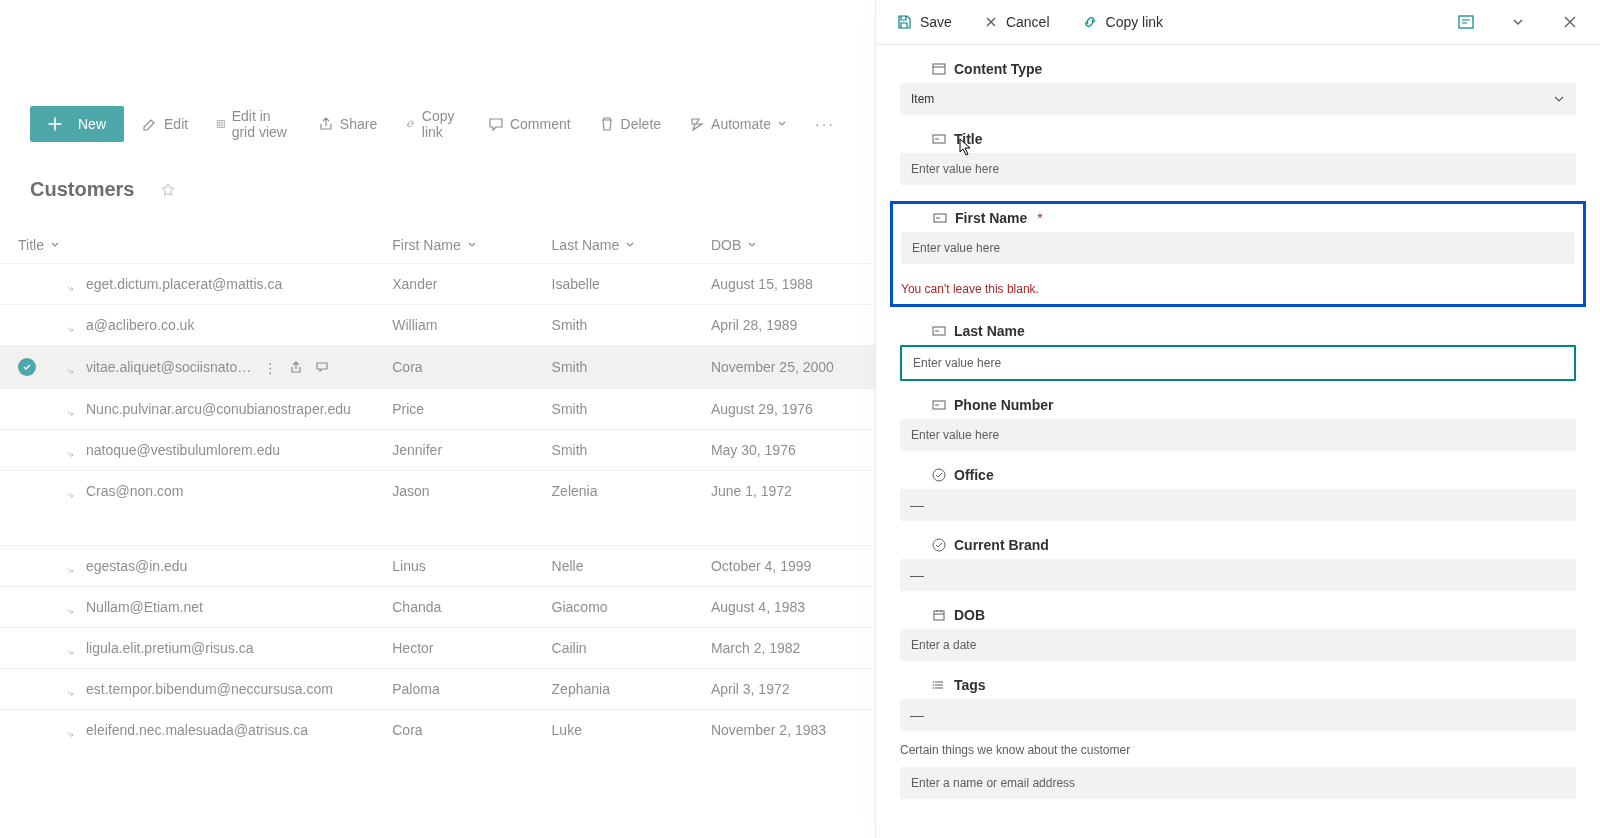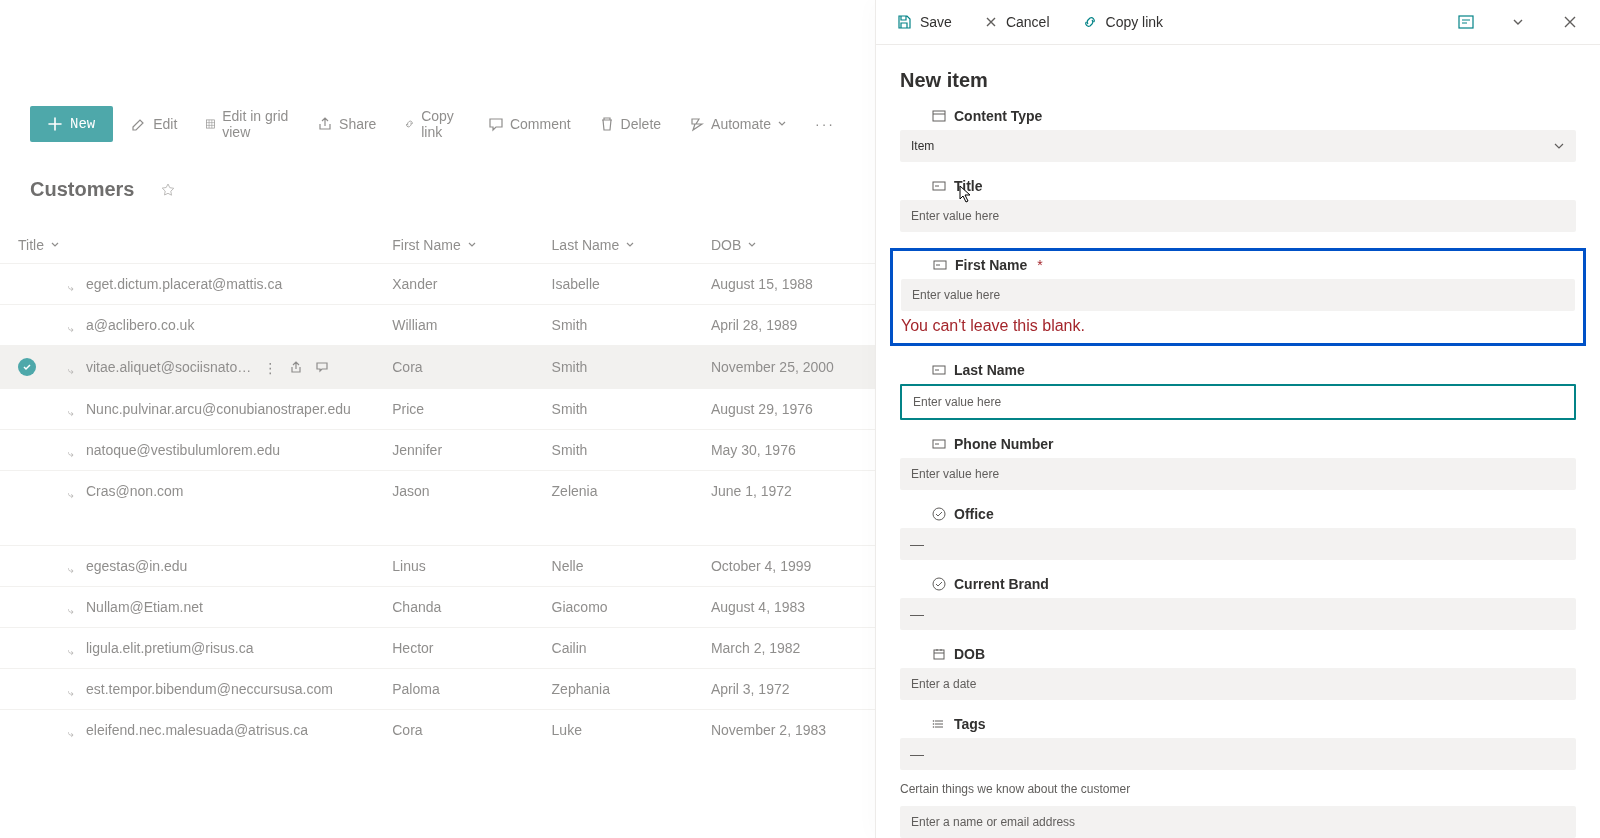--- a/index.html
+++ b/index.html
@@ -37,22 +37,21 @@
       background: #038387;
       color: #fff;
       border: none;
       padding: 10px 18px;
       border-radius: 2px;
       font-size: 14px;
       font-weight: 400;
       cursor: pointer;
       display: inline-flex;
       align-items: center;
-      gap: 8px;
-      font-family: Liberation Mono, monospace;
+      gap: 16px;
     }
     .tool-item {
       display: inline-flex;
       align-items: center;
       gap: 6px;
       padding: 8px 10px;
       color: #605e5c;
       cursor: pointer;
       font-size: 14px;
     }
@@ -180,22 +179,22 @@
       color: #605e5c;
       border-radius: 2px;
     }
     .field-error-border {
       border: 3px solid #0051c7;
       padding: 6px 8px 8px 8px;
       margin: 0 -10px 16px -10px;
     }
     .error-text {
       color: #a4262c;
-      font-size: 16px;
-      margin-top: 6px;
+      font-size: 12px;
+      margin-top: 18px;
     }
     .field-focus-border {
       border: 2px solid #038387;
       border-radius: 1px;
     }
     .field-focus-border .field-input { background:#fff; }
     .helper-text {
       font-size: 12px;
       color: #605e5c;
       margin: -4px 0 10px 0;
@@ -438,21 +437,20 @@
           </svg>
       </div>
       <div class="icon-btn">
         <svg width="14" height="14" viewBox="0 0 14 14">
             <path d="M2 2l10 10M12 2L2 12" stroke="#605e5c" stroke-width="1.4"></path>
           </svg>
       </div>
     </div>
 
     <div class="panel-body" style="position:relative;">
-      <div class="panel-title">New item</div>
 
       <div class="field">
         <div class="field-label">
           <svg width="14" height="14" viewBox="0 0 14 14">
               <rect x="1" y="2" width="12" height="10" stroke="#605e5c" fill="none"></rect>
               <path d="M1 5h12" stroke="#605e5c"></path>
             </svg>
           <span>Content Type</span>
         </div>
         <div class="field-input dropdown">

